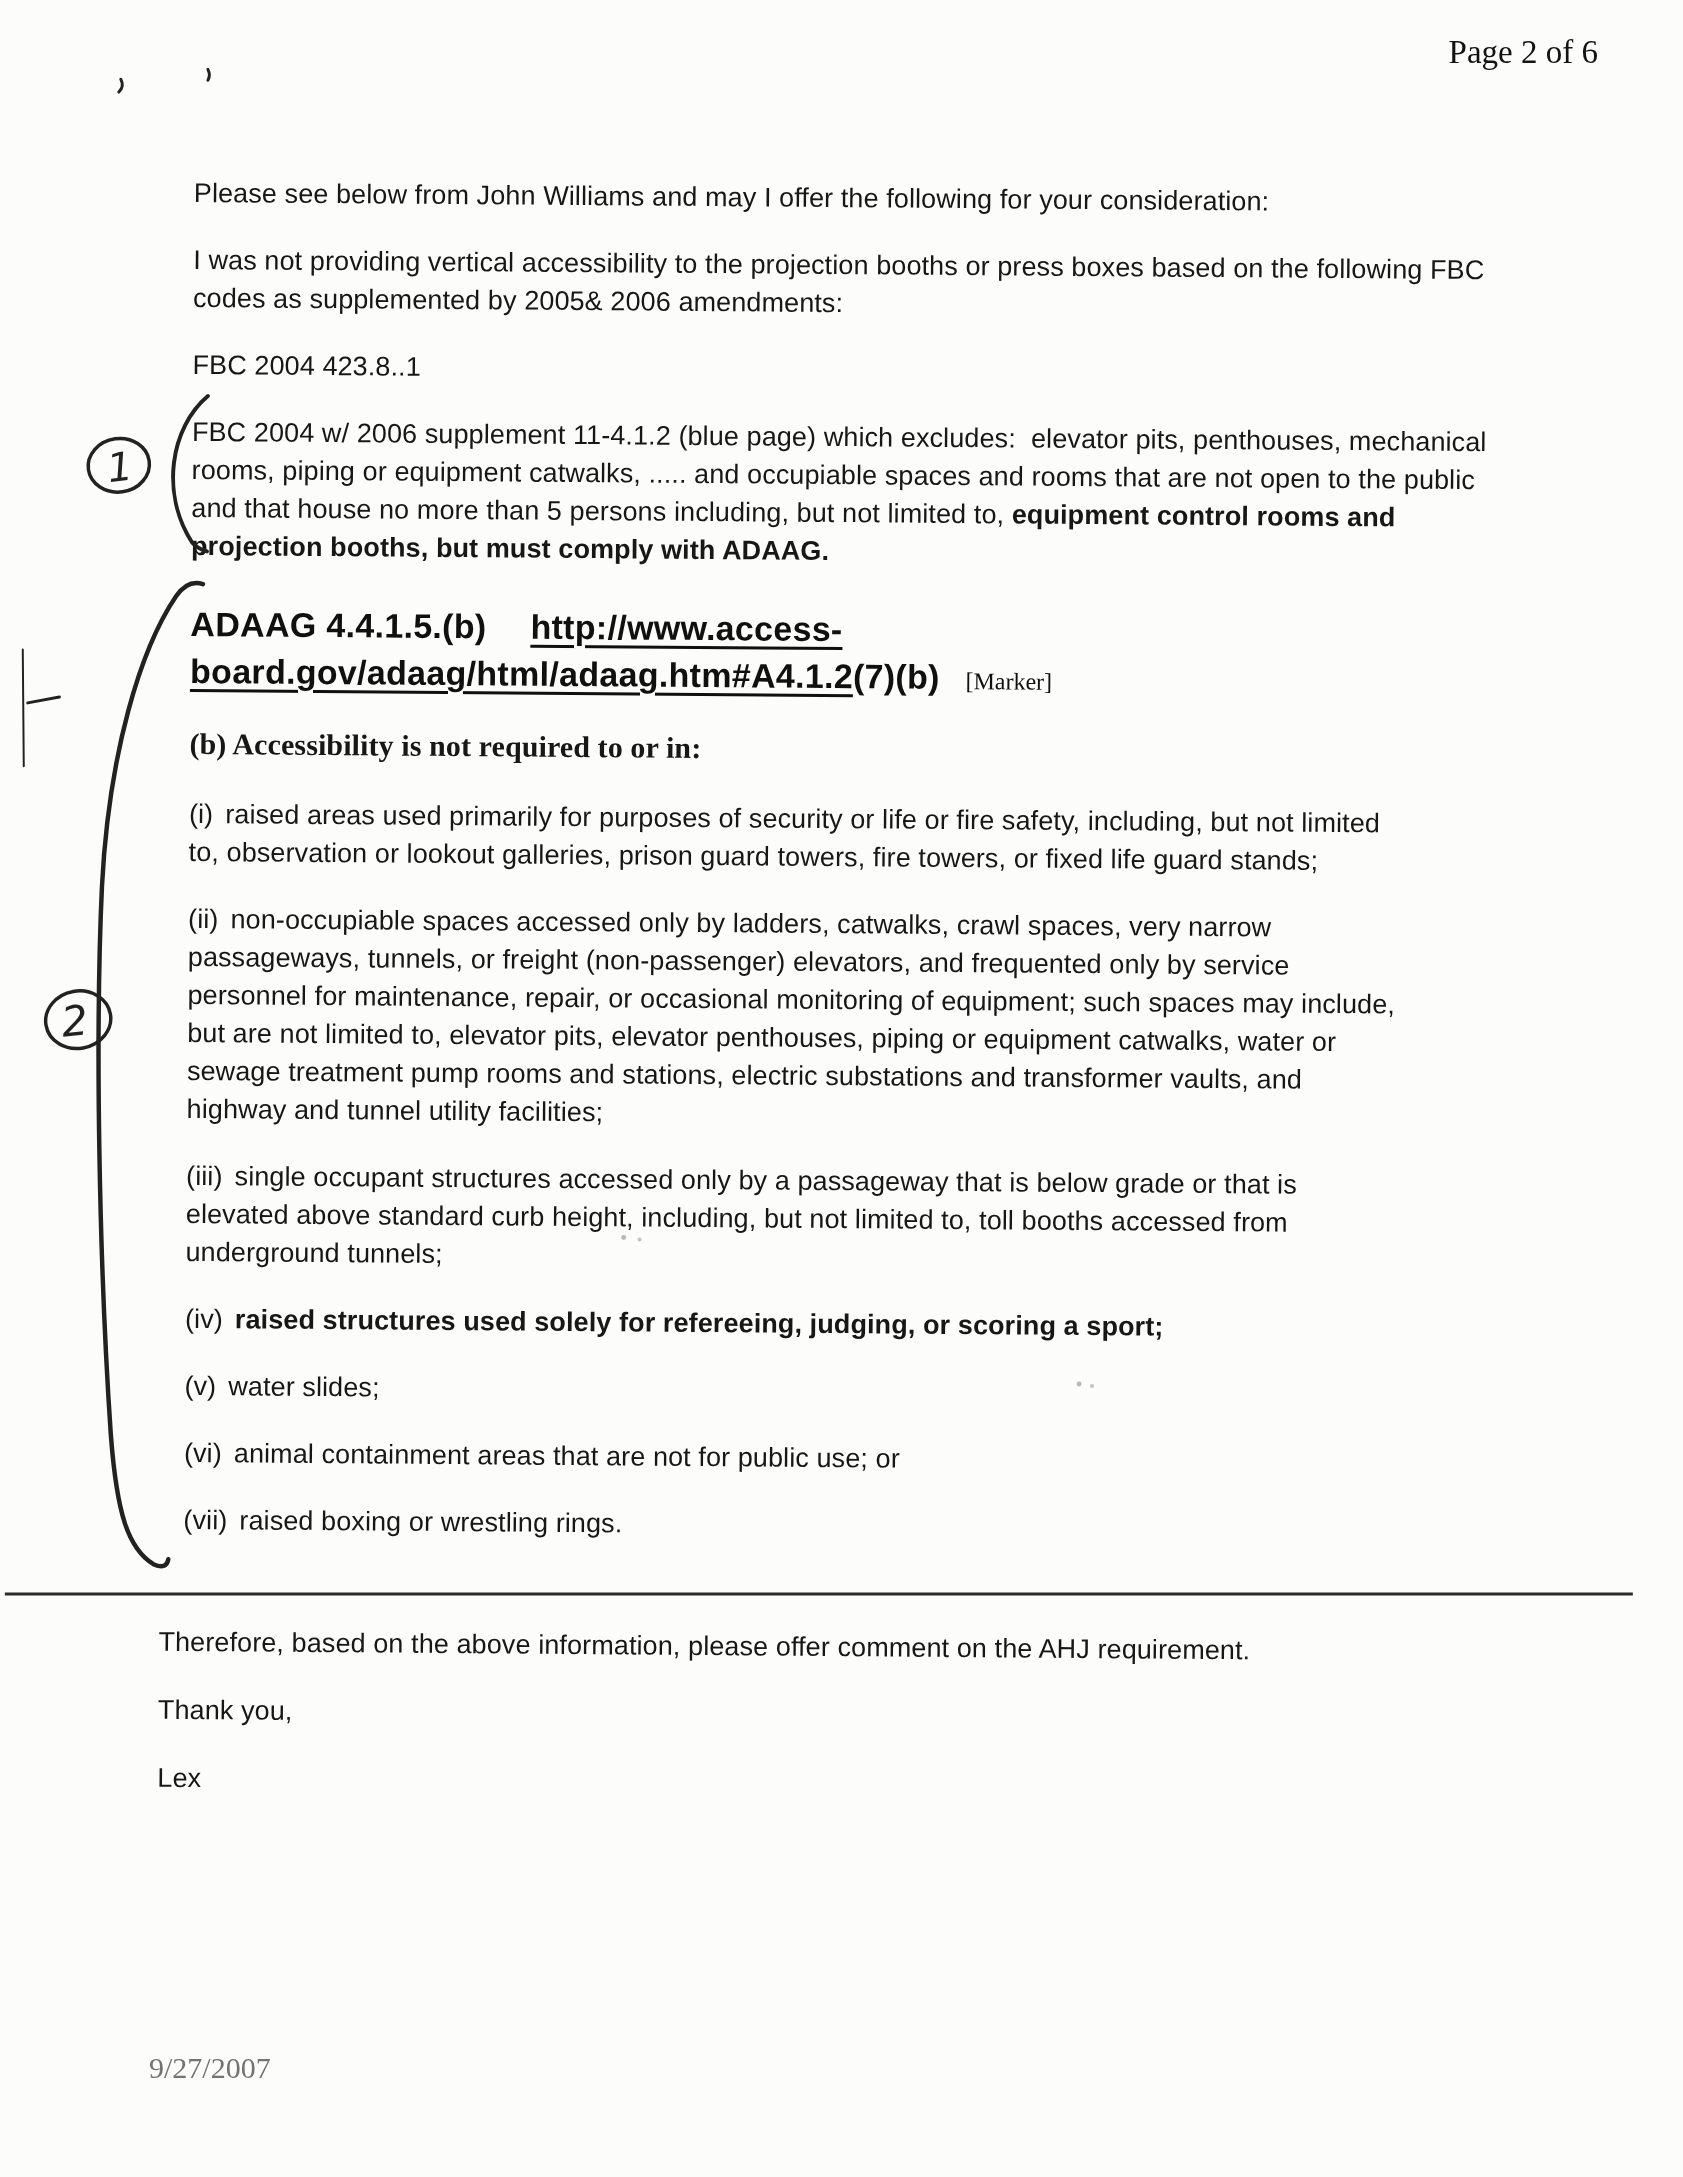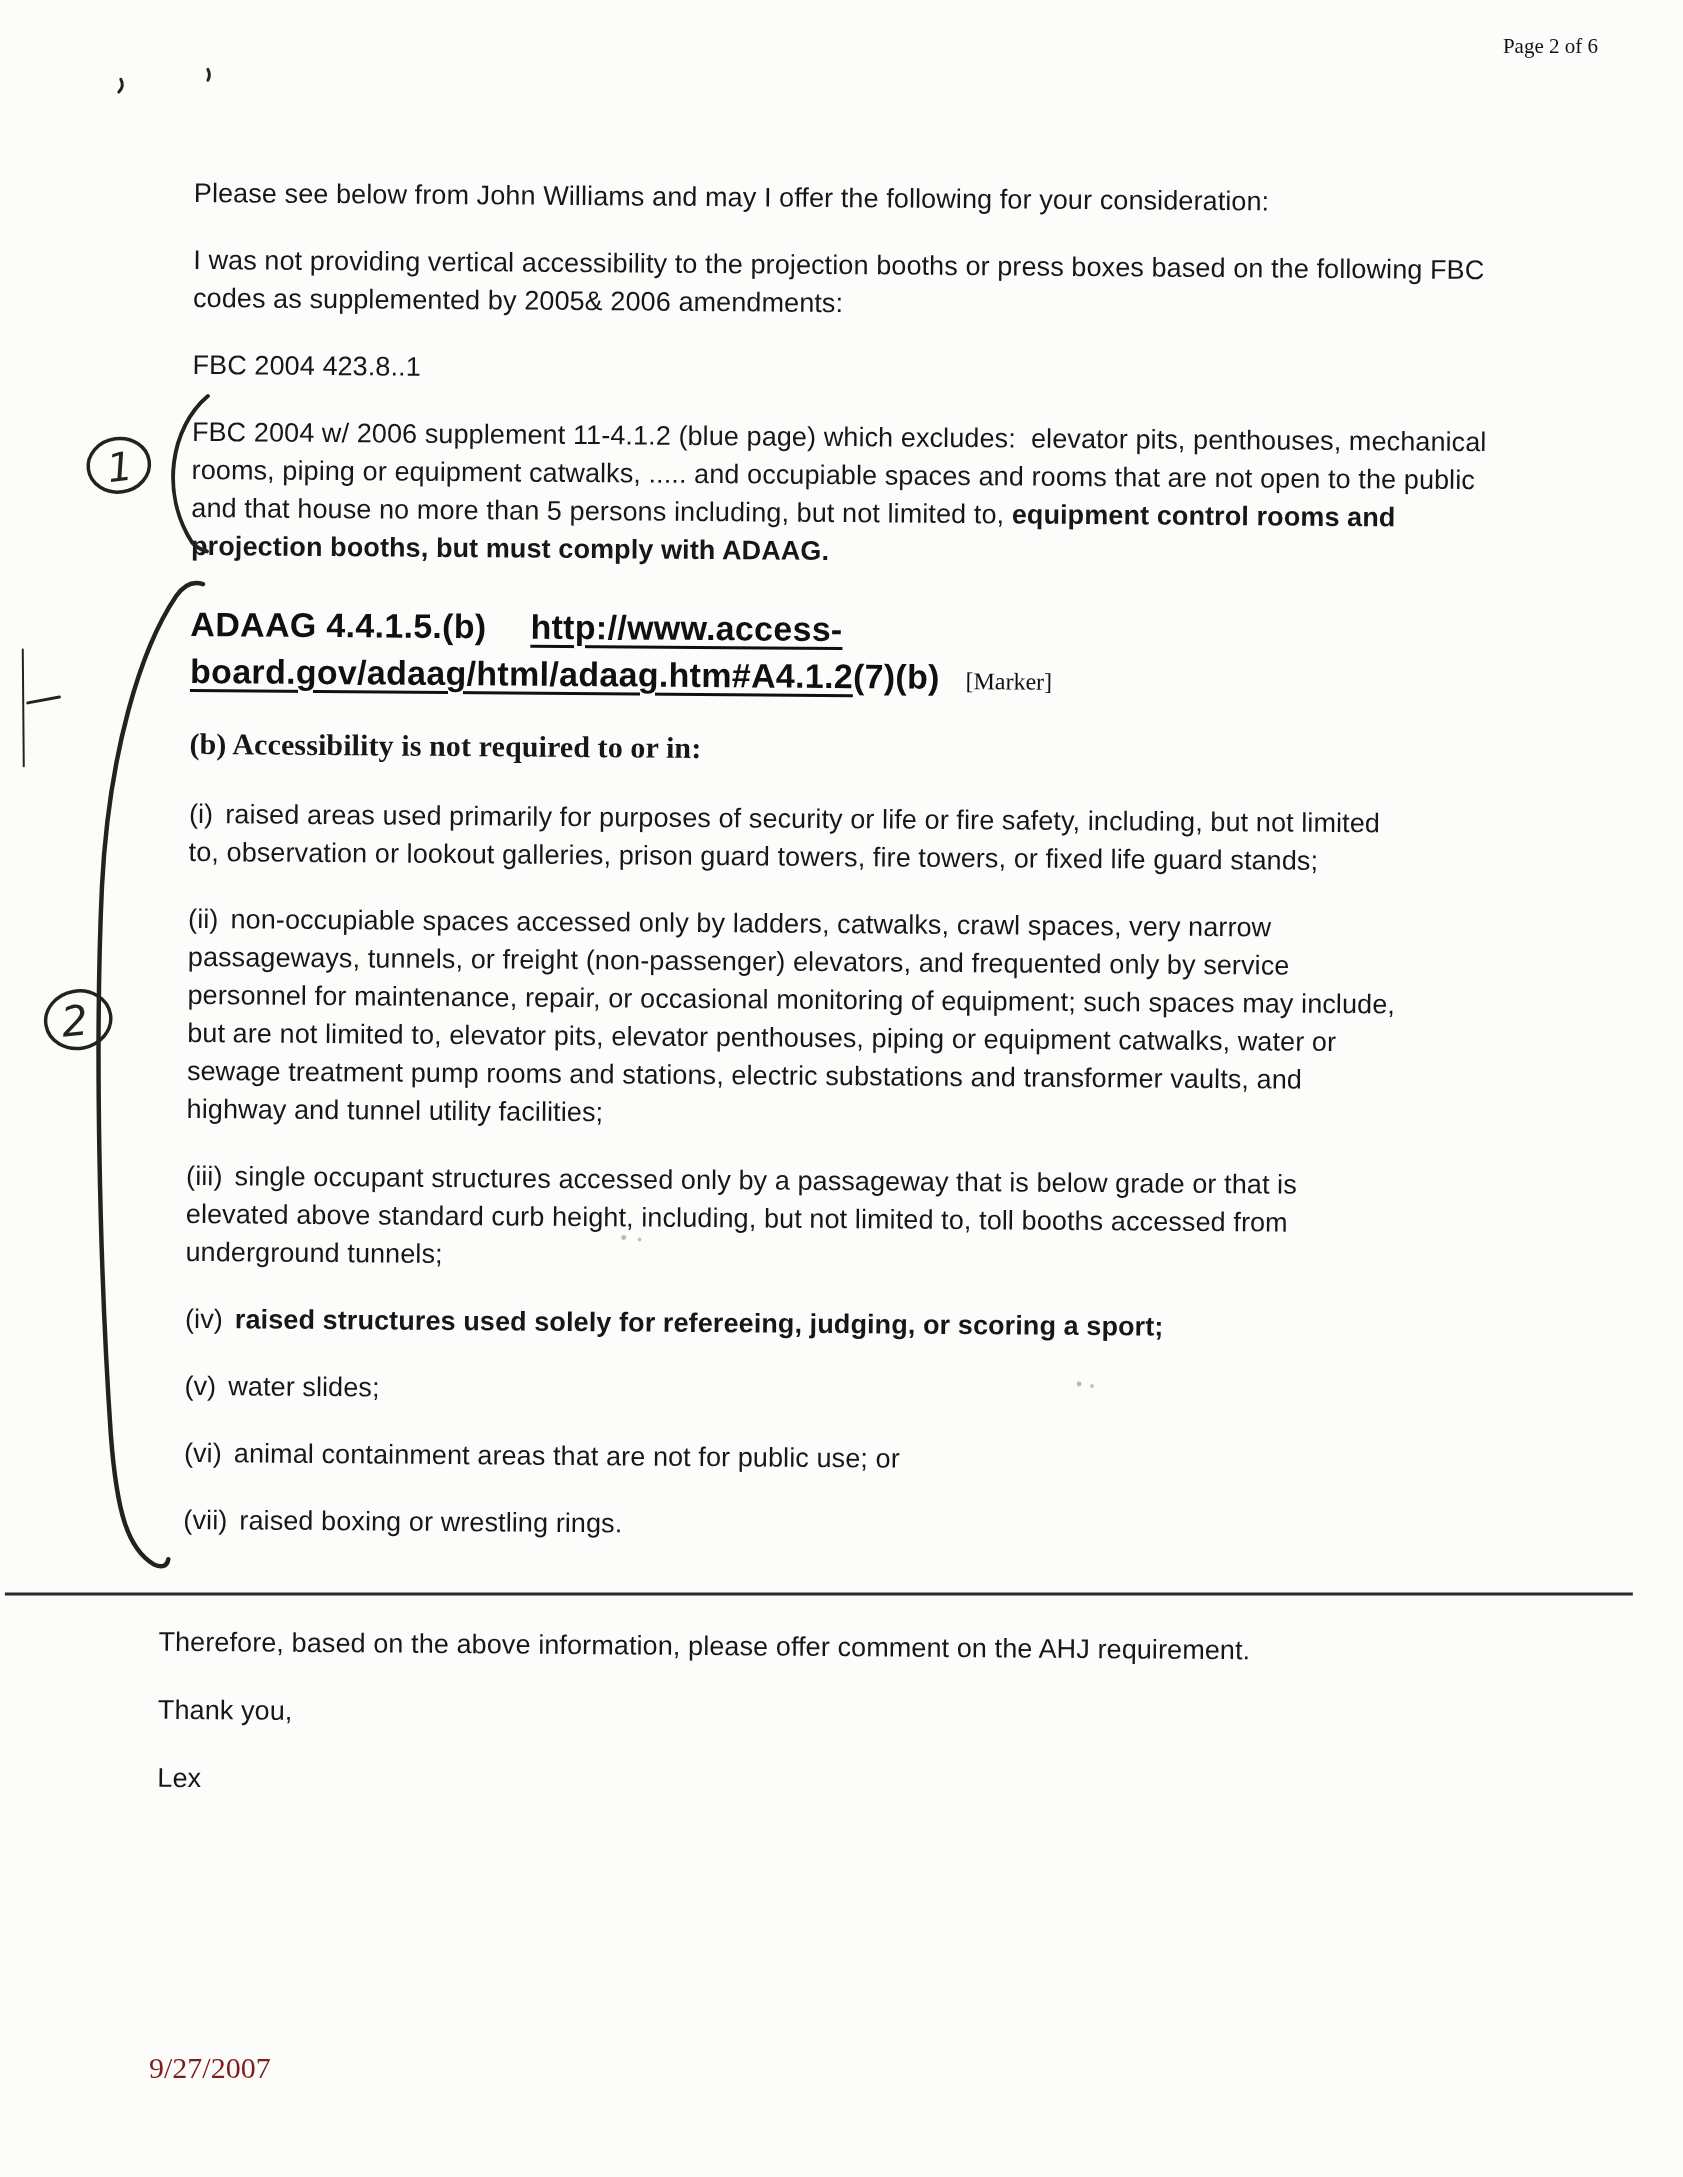--- a/index.html
+++ b/index.html
@@ -11,21 +11,21 @@
     background: #fcfcfa;
     overflow: hidden;
     color: #171717;
     font-family: "Liberation Sans", sans-serif;
   }
   .page-number {
     position: absolute;
     top: 34px;
     right: 85px;
     font-family: "Liberation Serif", serif;
-    font-size: 21px;
+    font-size: 33px;
     color: #131313;
     margin-left: 40px;
   }
   .content {
     position: absolute;
     left: 194px;
     top: 174px;
     width: 1220px;
     transform: rotate(0.45deg);
     transform-origin: 0 0;
@@ -75,21 +75,21 @@
     transform-origin: 0 0;
     height: 0;
   }
   .closing p { margin: 0 0 30px -24px; }
   .date {
     position: absolute;
     left: 149px;
     top: 2051px;
     font-family: "Liberation Serif", serif;
     font-size: 30px;
-    color: #7f1d1d;
+    color: #737373;
   }
   svg.annotations {
     position: absolute;
     left: 0; top: 0;
     pointer-events: none;
   }
   .hand { stroke: #222220; fill: none; stroke-linecap: round; stroke-linejoin: round; }
   .hand-num { fill: #222220; font-family: "DejaVu Sans", sans-serif; font-style: italic; }
 </style>
 </head>

